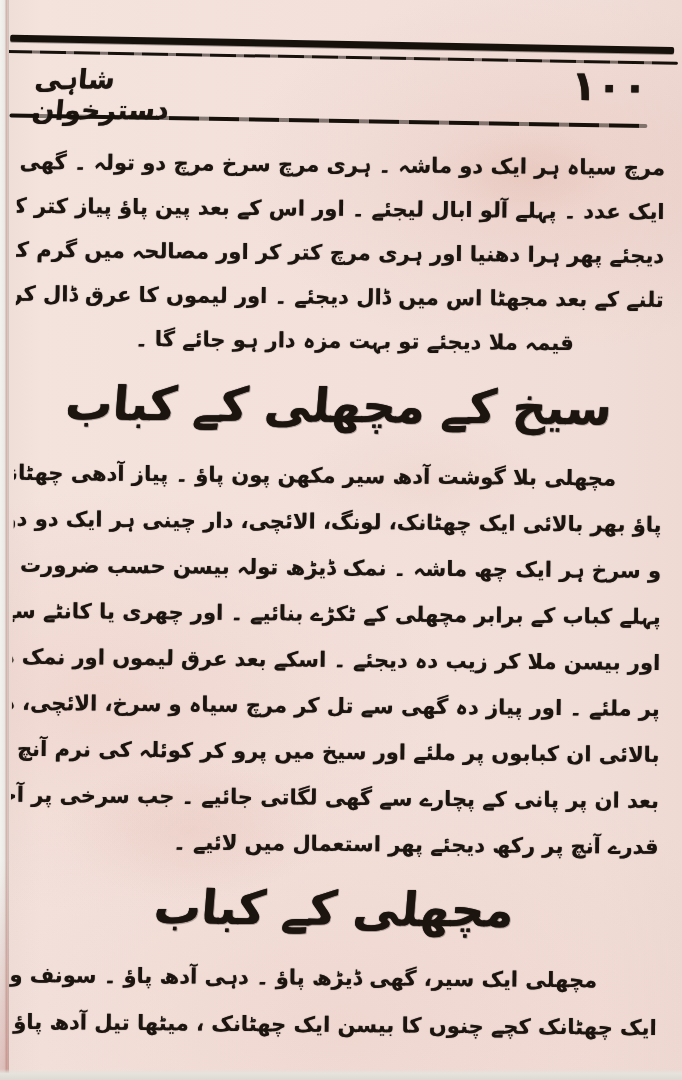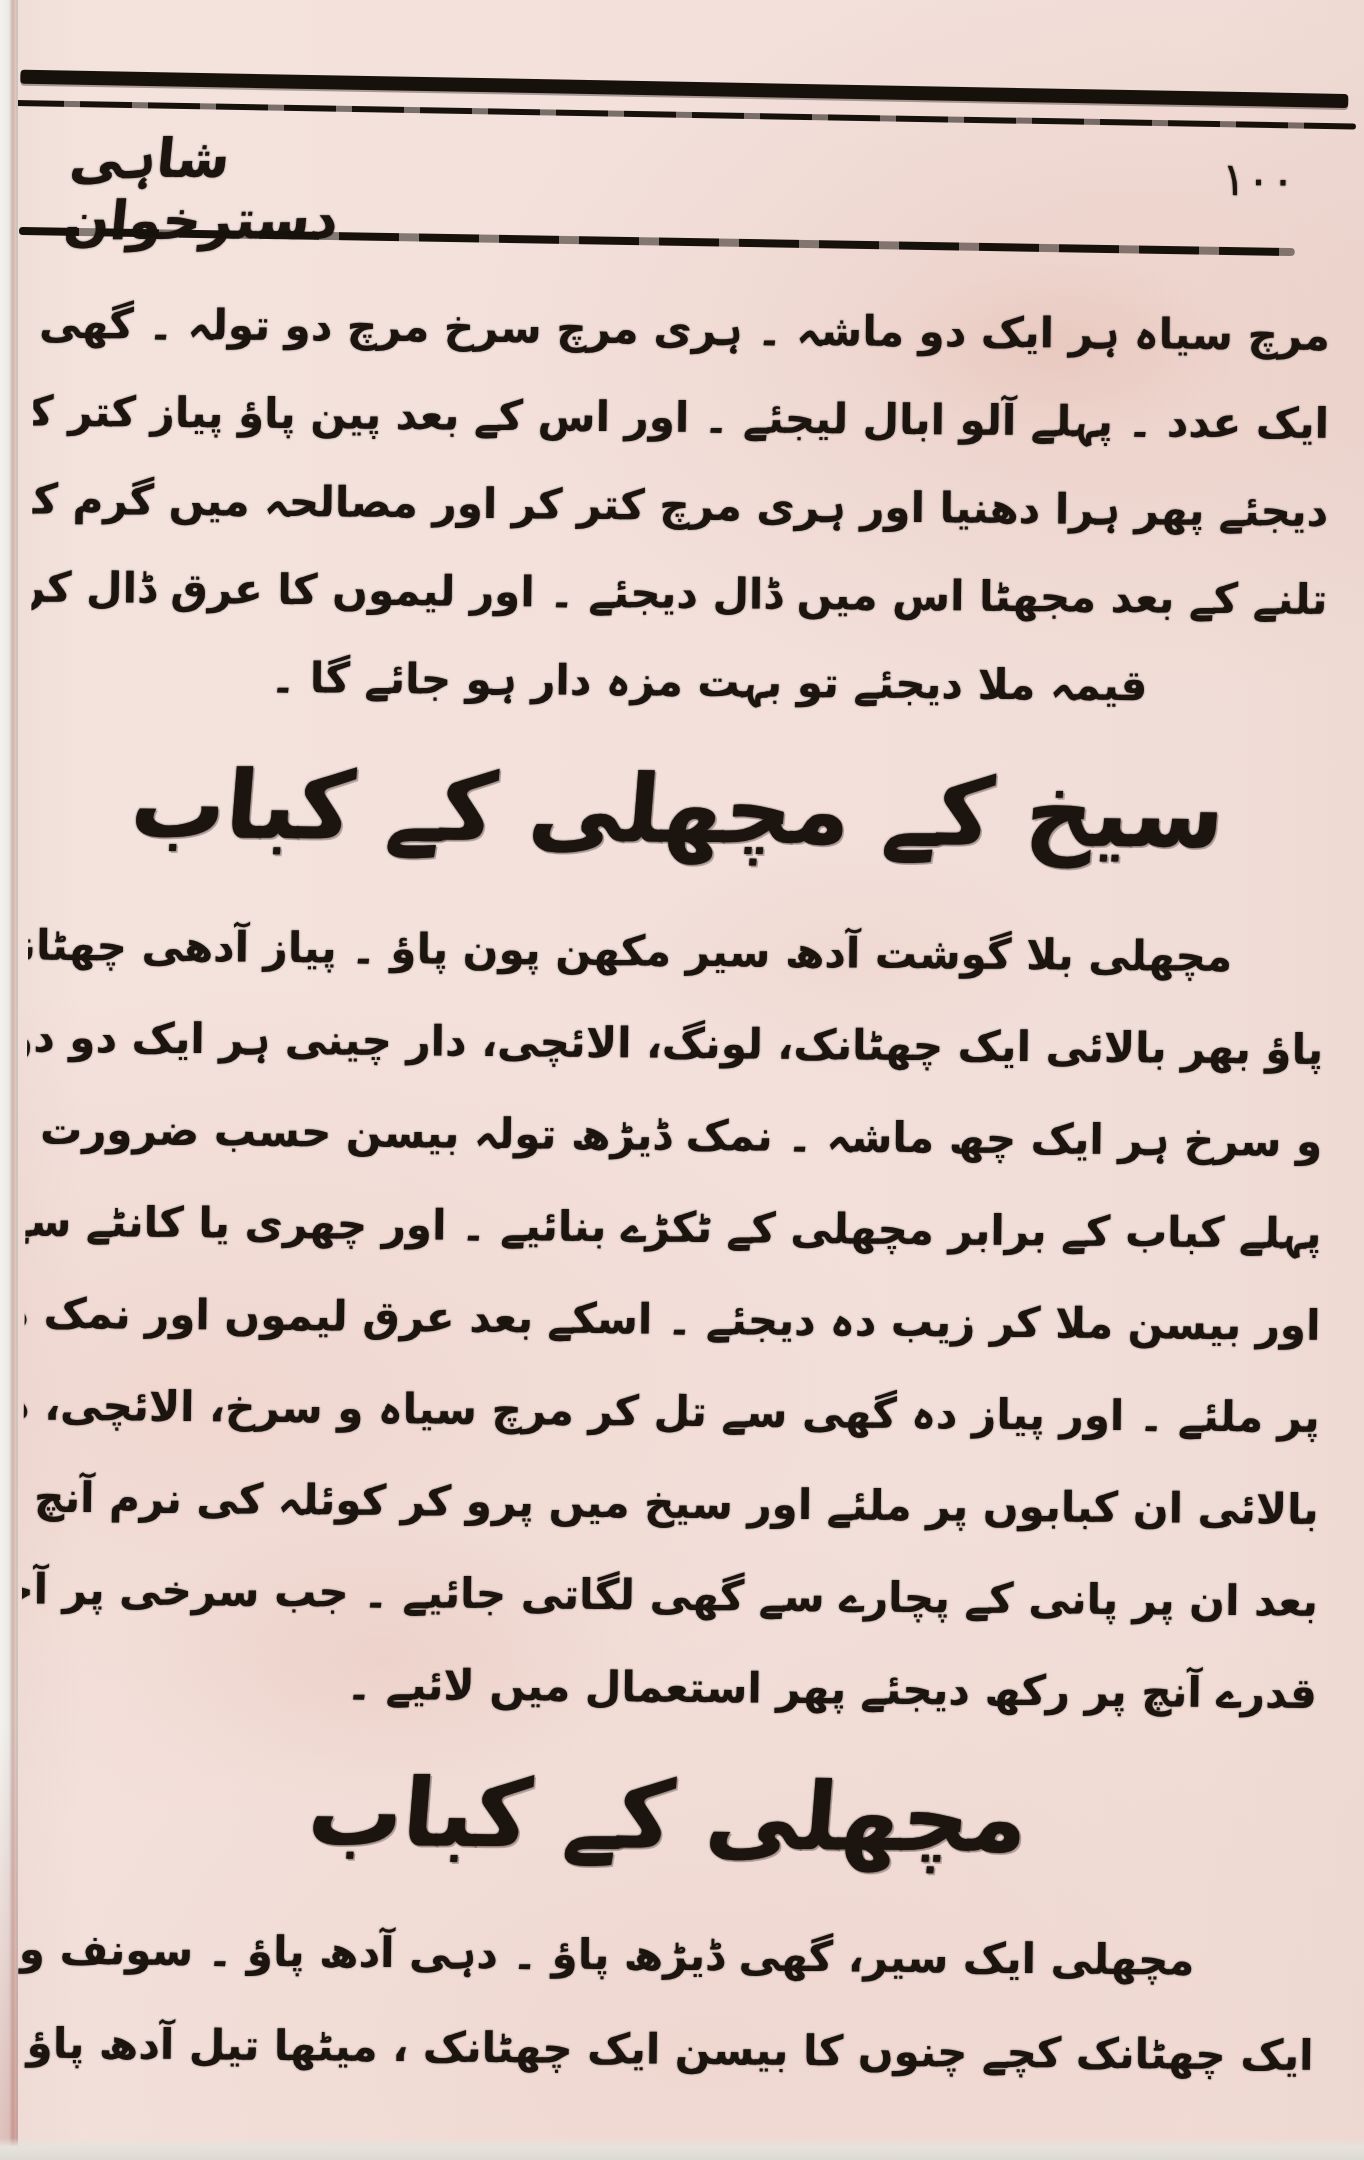--- a/index.html
+++ b/index.html
@@ -45,22 +45,22 @@
   .rule-c { left:10px;  top:116px; width:638px; height:4px; transform:rotate(0.4deg);
             background:repeating-linear-gradient(90deg,#17110c 0 30px, rgba(23,17,12,0.5) 30px 40px); }
 
   .header-row { position:absolute; left:0; top:56px; width:682px; height:52px; }
   .running-title {
     position:absolute; left:34px; top:6px; width:220px;
     font-size:27px; font-weight:bold; direction:rtl; text-align:left;
     transform:skewX(-6deg) rotate(-1deg); text-shadow:0 0 1px rgba(23,17,12,0.7);
   }
   .page-number {
-    position:absolute; right:34px; top:16px; width:70px;
-    font-size:23px; font-weight:normal; text-align:right; direction:rtl;
+    position:absolute; right:34px; top:0; width:70px;
+    font-size:42px; font-weight:bold; text-align:right; direction:rtl;
     text-shadow:0 0 1px rgba(23,17,12,0.8);
   }
 
   .body-text { position:absolute; left:18px; top:140px; width:648px; height:930px; overflow:hidden; direction:rtl; }
   .line {
     direction:rtl; unicode-bidi:plaintext; white-space:nowrap;
     font-size:21px; font-weight:bold; line-height:44px; height:44px;
     text-align:right; color:#1b140f; text-shadow:0 0 1px rgba(27,20,15,0.65);
     overflow:hidden;
   }

